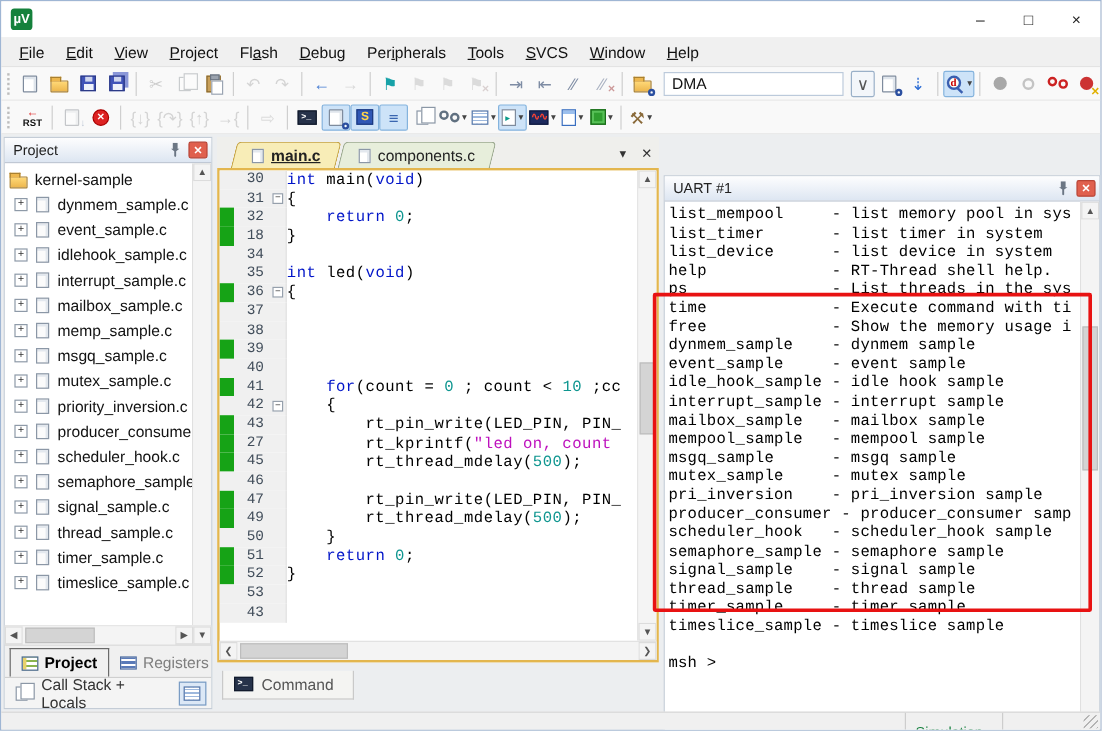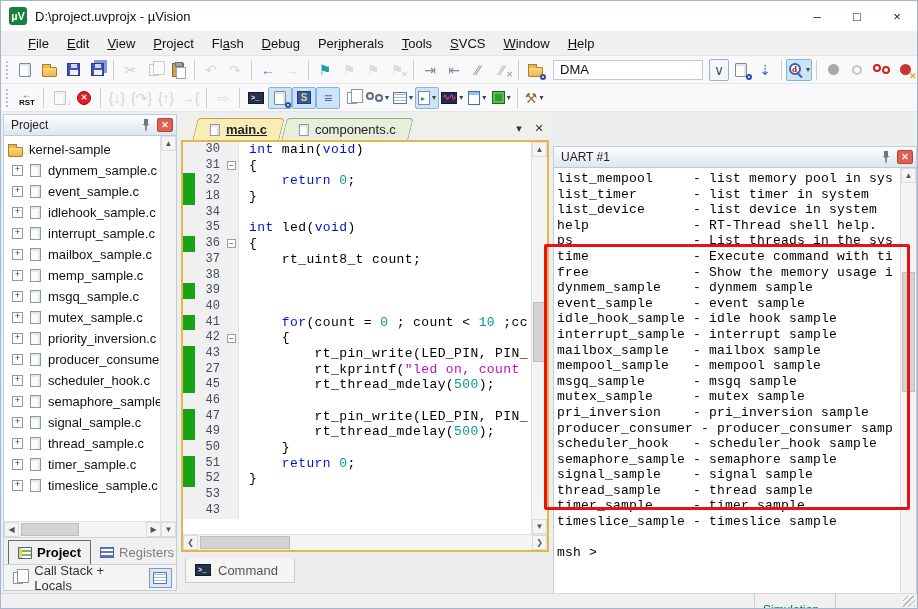--- a/index.html
+++ b/index.html
@@ -7,21 +7,21 @@
   #app{position:relative;width:918px;height:609px;background:#f0f0f0;
        font-family:"Liberation Sans",sans-serif;border:1px solid #9fb6d4;overflow:hidden;}
   
   .titlebar{height:30px;background:#fff;display:flex;align-items:center;padding-left:8px;}
   .appicon{width:18px;height:18px;background:#15813c;border-radius:3px;color:#fff;
            font:bold 11px "Liberation Sans",sans-serif;display:flex;align-items:center;justify-content:center;}
   .apptitle{margin-left:8px;font-size:13px;color:#111;}
   .winbtns{margin-left:auto;display:flex;height:100%;}
   .winbtn{width:40px;display:flex;align-items:center;justify-content:center;font-size:13px;color:#222;}
   
-  .menubar{height:25px;background:#f0f0f0;display:flex;align-items:center;padding-left:18px;border-bottom:1px solid #e3e3e3;font-size:13px;color:#111;}
+  .menubar{height:25px;background:#f0f0f0;display:flex;align-items:center;padding-left:6px;border-bottom:1px solid #e3e3e3;font-size:13px;color:#111;}
   .menu-item{padding:3px 9px;}
   
   .toolbar{height:28px;background:#f9f9f9;display:flex;align-items:center;padding:0 2px;border-bottom:1px solid #e6e6e6;}
   .grip-dots{width:4px;height:18px;border-left:2px dotted #bdbdbd;margin:0 5px 0 3px;}
   .tb-sep{width:1px;height:20px;background:#cfcfcf;margin:0 4px;}
   .tbtn{min-width:24px;height:22px;display:flex;align-items:center;justify-content:center;
         border:1px solid transparent;border-radius:2px;position:relative;padding:0 1px;}
   .tbtn.hl{background:#cde3f8;border-color:#84b3dd;}
   .tbtn.dis{opacity:.45;filter:grayscale(60%);}
   .tbtn.boxed{border:1px solid #9ab0c8;background:#f3f6fa;min-width:20px;}
@@ -115,21 +115,21 @@
   .tabctl{width:20px;height:20px;display:flex;align-items:center;justify-content:center;color:#333;font-size:11px;margin-bottom:2px;}
   .editor-frame{height:412px;border:2px solid #e3b64e;background:#fff;display:flex;flex-direction:column;}
   .ed-main{flex:1;display:flex;overflow:hidden;}
   .code-col{flex:1;overflow:hidden;}
   .crow{display:flex;height:15.7px;}
   .chg{width:12px;background:#f0f0f0;}
   .chg.on{background:#16a316;}
   .lnum{width:30px;background:#f0f0f0;text-align:right;padding-right:5px;color:#414d5a;font:12px/15.7px "Liberation Mono",monospace;}
   .fold{width:14px;background:#f0f0f0;border-right:1px solid #e2e2e2;display:flex;align-items:center;justify-content:center;}
   .foldbox{display:inline-block;width:9px;height:9px;border:1px solid #96a0ac;background:#fff;font:8px/7px "Liberation Mono",monospace;color:#333;text-align:center;}
-  .codeline{white-space:pre;font:13px/15.7px "Liberation Mono",monospace;letter-spacing:.4px;color:#000;padding-left:10px;flex:1;overflow:hidden;}
+  .codeline{white-space:pre;font:13px/15.7px "Liberation Mono",monospace;letter-spacing:.4px;color:#000;padding-left:0;flex:1;overflow:hidden;}
   .tok-kw{color:#0014c8;}.tok-num{color:#0f9690;}.tok-str{color:#bd10bd;}
   .ed-vrail{width:16px;border-left:1px solid #e0e0e0;background:#f4f4f4;display:flex;flex-direction:column;}
   .ed-vrail .sb-track{width:100%;}
   
   .cmd-row{margin-top:6px;padding-left:4px;}
   .cmd-tab{display:inline-flex;align-items:center;gap:7px;padding:4px 16px 4px 9px;background:#f4f4f2;
            border:1px solid #c9c9c9;border-top:none;font-size:13px;color:#555;}
   
   .uart-panel{position:absolute;left:552px;top:1px;width:364px;height:512px;background:#fff;border:1px solid #c4ccd6;display:flex;flex-direction:column;margin-top:33px;}
   .uart-body{flex:1;display:flex;overflow:hidden;}
@@ -140,21 +140,20 @@
   .seg-sim{position:absolute;left:753px;top:0;bottom:0;width:82px;border-left:1px solid #cdcdcd;border-right:1px solid #cdcdcd;display:flex;align-items:center;padding-left:8px;}
   .grip{position:absolute;right:2px;top:2px;width:12px;height:11px;background:repeating-linear-gradient(135deg,transparent 0 3px,#b4b4b4 3px 4px);}
 </style>
 </head>
 <body>
 
 <div id="app">
 
   <div class="titlebar">
     <div class="appicon">µV</div>
-    <div class="apptitle">D:\project.uvprojx - µVision</div>
     <div class="winbtns">
       <div class="winbtn">–</div>
       <div class="winbtn">□</div>
       <div class="winbtn">×</div>
     </div>
   </div>
 
   <div class="menubar" id="menubar">
       <span class="menu-item"><u>F</u>ile</span>
       <span class="menu-item"><u>E</u>dit</span>
@@ -573,21 +572,20 @@
                 <span class="lnum">36</span>
                 <span class="fold">
                   <span class="foldbox">−</span>
                 </span>
                 <span class="codeline">{</span>
               </div>
               <div class="crow">
                 <span class="chg"></span>
                 <span class="lnum">37</span>
                 <span class="fold"></span>
-                <span class="codeline">    rt_uint8_t count;</span>
               </div>
               <div class="crow">
                 <span class="chg"></span>
                 <span class="lnum">38</span>
                 <span class="fold"></span>
                 <span class="codeline"></span>
               </div>
               <div class="crow">
                 <span class="chg on"></span>
                 <span class="lnum">39</span>

